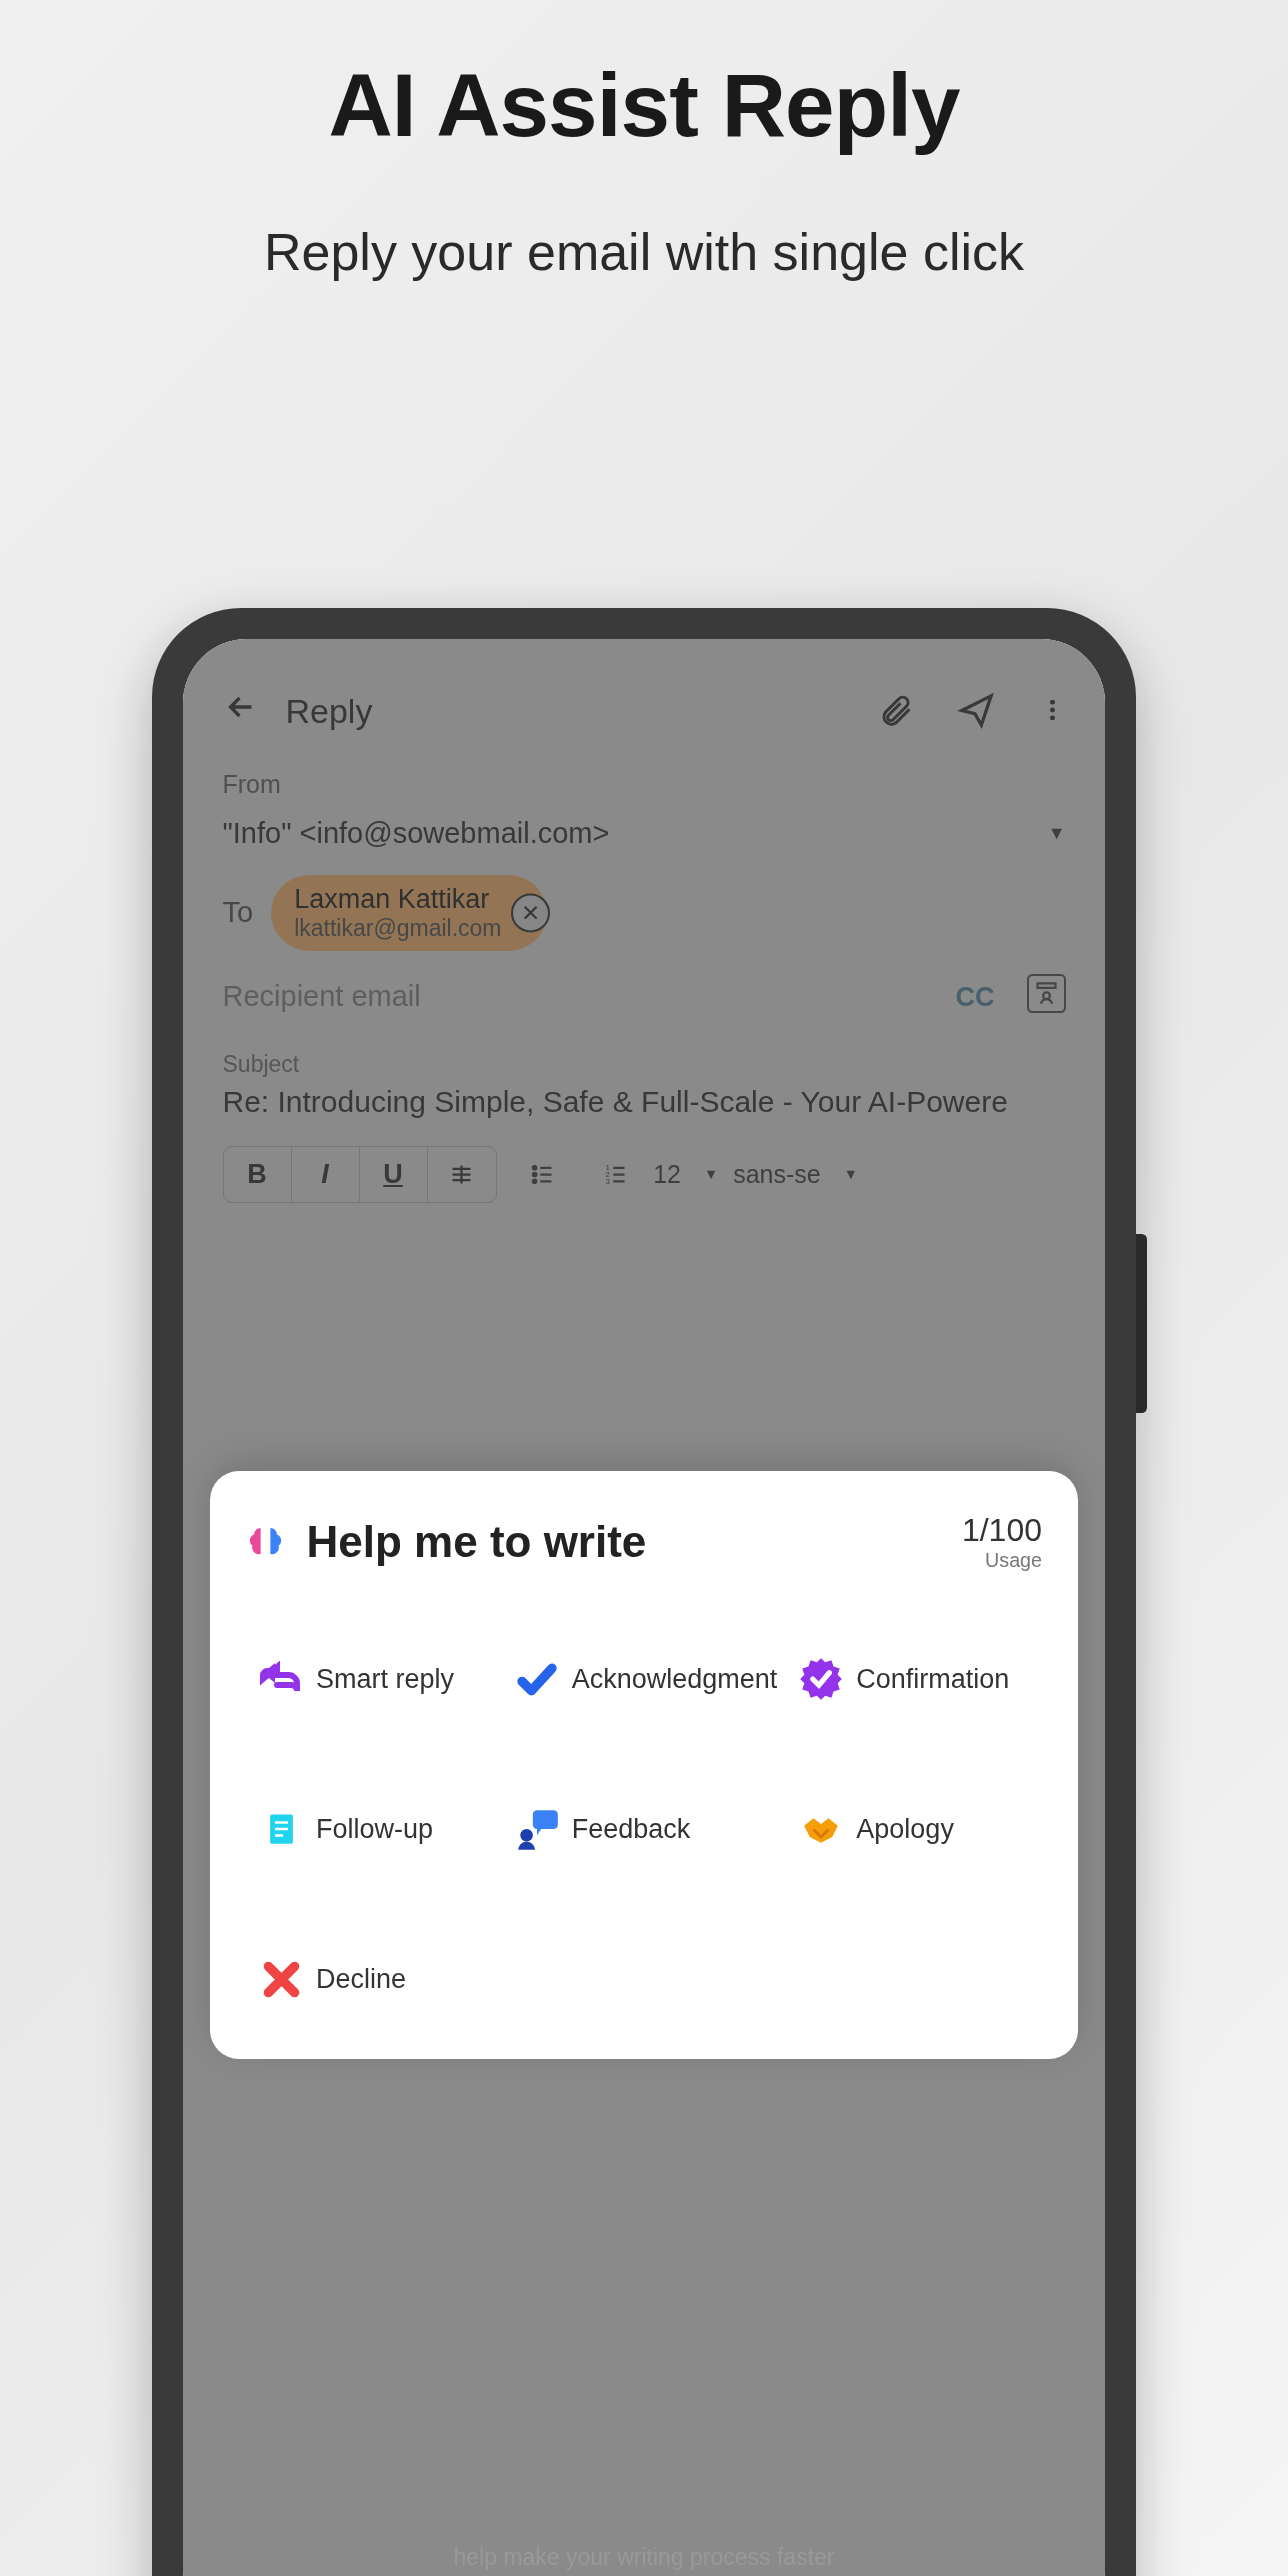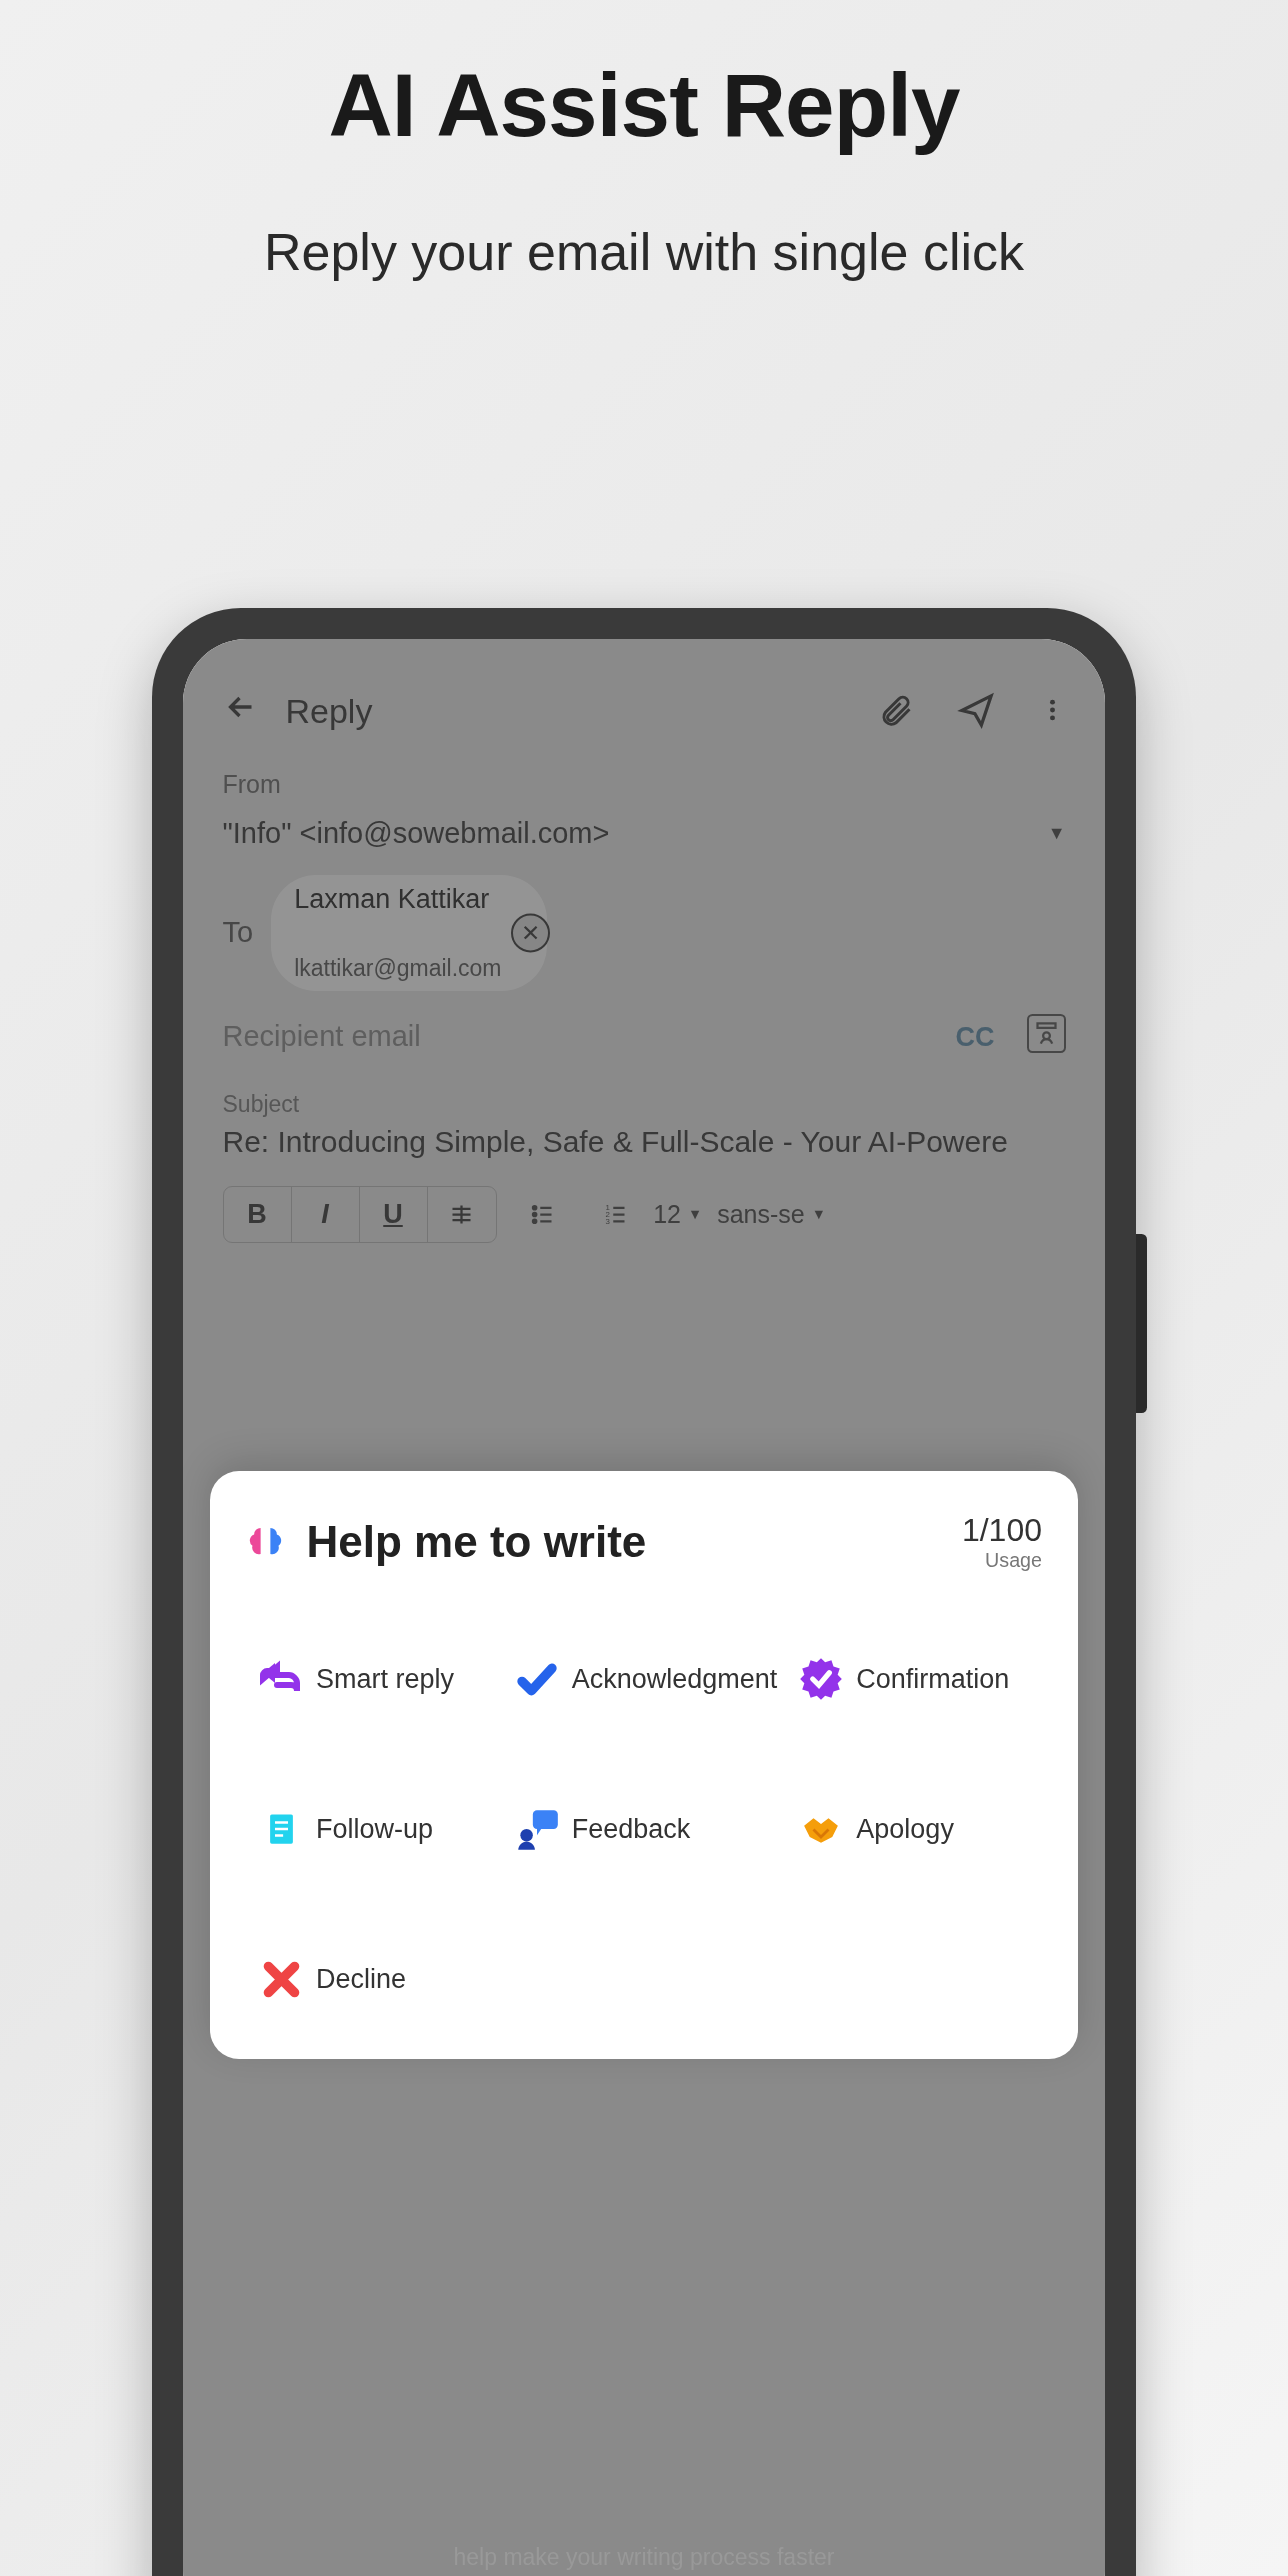--- a/index.html
+++ b/index.html
@@ -84,26 +84,25 @@
   .header-actions { display: flex; gap: 43px; align-items: center; }
 
   .form-row { padding: 30px 12.5px 0; }
   .field-label { font-size: 25px; color: #666; margin-bottom: 18px; }
   .from-value { font-size: 29px; color: #333; display:flex; align-items:center; justify-content:space-between; }
   .dropdown-caret { font-size: 18px; color:#444; }
 
   .to-row { display:flex; align-items:center; gap:18px; padding: 25px 12.5px 0; }
   .to-label { font-size:29px; color:#555; }
   .chip {
-    background:#ffffff;
+    background:#fdba74;
     border-radius:45px;
     padding:9px 45px 9px 23px;
     display:flex; flex-direction:column;
     position:relative;
-    gap:40px;
   }
   .chip-name { font-size:27px; color:#222; font-weight:500;}
   .chip-email { font-size:23px; color:#555; }
   .chip-remove {
     position:absolute; right:-3.6px; top:50%; transform:translateY(-50%);
     width:39px; height:39px; border:2.7px solid #333; border-radius:50%;
     display:flex; align-items:center; justify-content:center; font-size:23px; color:#333; background:#e0e0e0;
   }
 
   .recipient-row { display:flex; align-items:flex-end; justify-content:space-between; padding: 23px 12.5px 0;}
@@ -122,21 +121,21 @@
   .tb-group { display:flex; border:1.3px solid #bbb; border-radius:9px; overflow:hidden; }
   .tb-btn {
     width:68px; height:55px; display:flex; align-items:center; justify-content:center;
     font-size:27px; font-weight:700; color:#333; border-right:1.3px solid #bbb;
   }
   .tb-btn:last-child { border-right:none; }
   .tb-solo {
     width:55px; height:55px; display:flex;align-items:center;justify-content:center;
     font-size:27px; color:#444; margin-left:18px;
   }
-  .tb-text { font-size:25px; color:#444; margin-left:10.7px; display:flex;align-items:center;gap:7px;}
+  .tb-text { font-size:25px; color:#444; margin-left:10.7px; display:flex;align-items:center;gap:23px;}
 
   
   .dimmer {
     position:absolute; inset:0;
     background:rgba(60,60,60,0.55);
     pointer-events:none;
   }
 
   .bottom-sheet {
     position:absolute;

